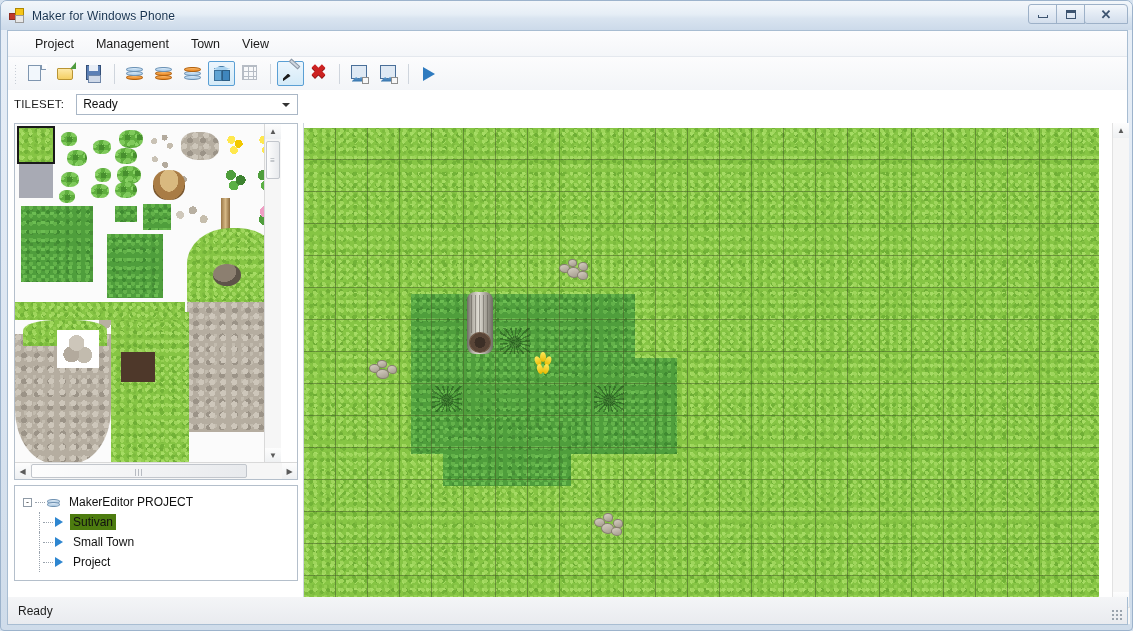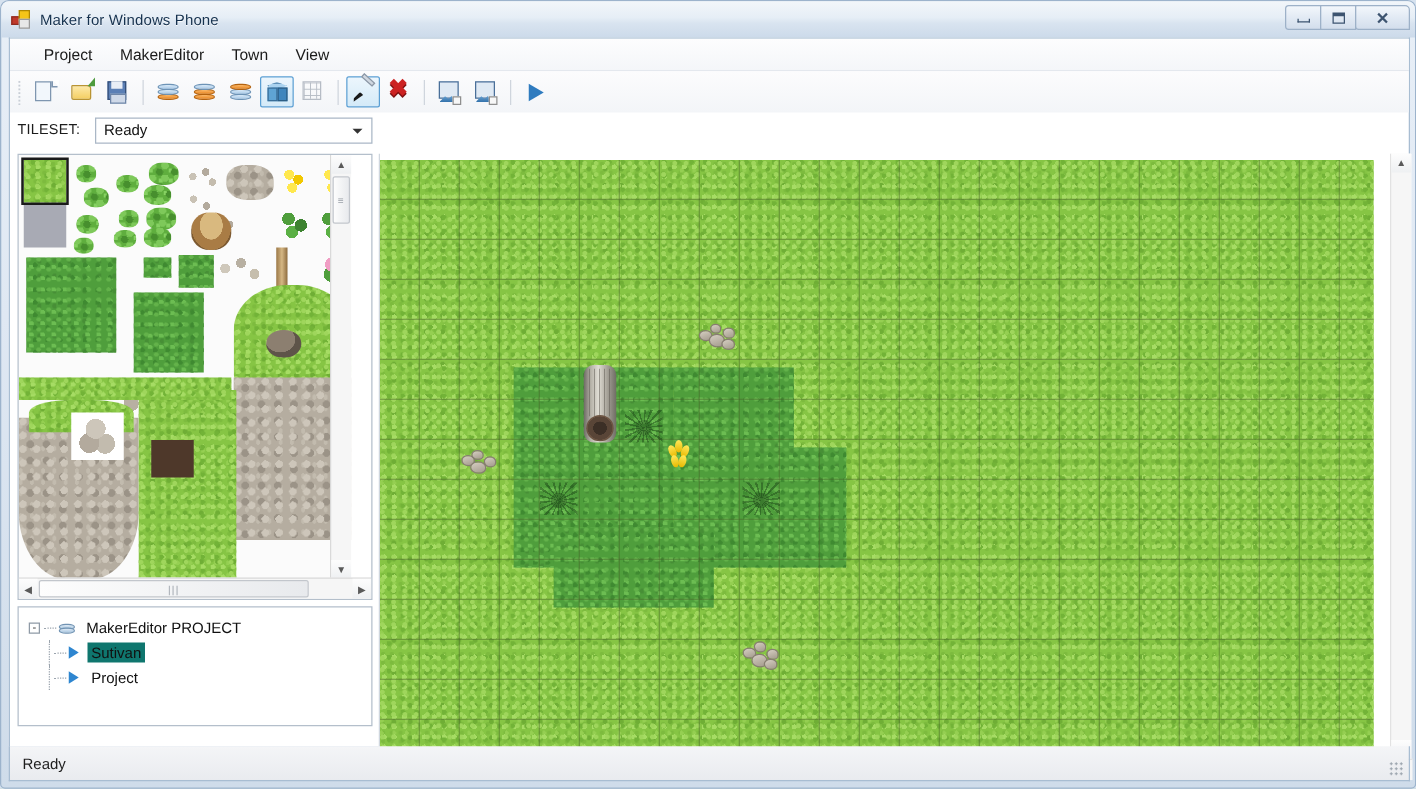--- a/index.html
+++ b/index.html
@@ -237,21 +237,21 @@
   .proj-icon { width:14px;height:12px; margin-right:5px; position:relative;}
   .proj-icon .p1{position:absolute;left:0;top:3px;width:13px;height:5px;border-radius:50%/60%;
     background:linear-gradient(180deg,#dfeaf5,#a9c7e0);border:1px solid #7193b3;}
   .proj-icon .p2{position:absolute;left:0;top:6px;width:13px;height:5px;border-radius:50%/60%;
     background:linear-gradient(180deg,#dfeaf5,#a9c7e0);border:1px solid #7193b3;}
   .tri-icon { width:0;height:0; border-left:8px solid #2e86d0;
     border-top:5px solid transparent; border-bottom:5px solid transparent; margin-right:7px; }
   .tree-indent { width:16px; }
   .tree-vline { width:1px; height:20px; border-left:1px dotted #9aa3ad; margin-right:3px; }
   .tree-label { padding:1px 3px; }
-  .tree-label.selected { background:#0f766e; }
+  .tree-label.selected { background:#4d7c0f; }
 
   
   #mapwrap {
     position:absolute; left:295px; top:92px; width:826px; height:501px;
     background:#ffffff; border-left:1px solid #cfd6de;
   }
   #mapcanvas {
     position:absolute; left:0; top:5px; width:795px; height:481px;
     overflow:hidden;
   }
@@ -343,21 +343,21 @@
       <div class="win-btn">
         <div class="glyph-close">✕</div>
       </div>
     </div>
   </div>
 
   <div id="client">
 
     <div id="menubar">
       <div class="menu-item">Project</div>
-      <div class="menu-item">MakerEditor</div>
+      <div class="menu-item">Management</div>
       <div class="menu-item">Town</div>
       <div class="menu-item">View</div>
     </div>
 
     <div id="toolbar">
       <div class="grip"></div>
 
       <div class="tb-btn">
         <div class="ic">
             <div class="ic-doc"></div>
@@ -576,20 +576,27 @@
         </div>
 
         <div class="tree-row">
           <div class="tree-indent"></div>
           <div class="tree-vline"></div>
           <div class="tree-dots"></div>
           <div class="tri-icon"></div>
           <div class="tree-label selected">Sutivan</div>
         </div>
 
+        <div class="tree-row">
+          <div class="tree-indent"></div>
+          <div class="tree-vline"></div>
+          <div class="tree-dots"></div>
+          <div class="tri-icon"></div>
+          <div class="tree-label">Small Town</div>
+        </div>
 
         <div class="tree-row">
           <div class="tree-indent"></div>
           <div class="tree-vline"></div>
           <div class="tree-dots"></div>
           <div class="tri-icon"></div>
           <div class="tree-label">Project</div>
         </div>
       </div>
     </div>

